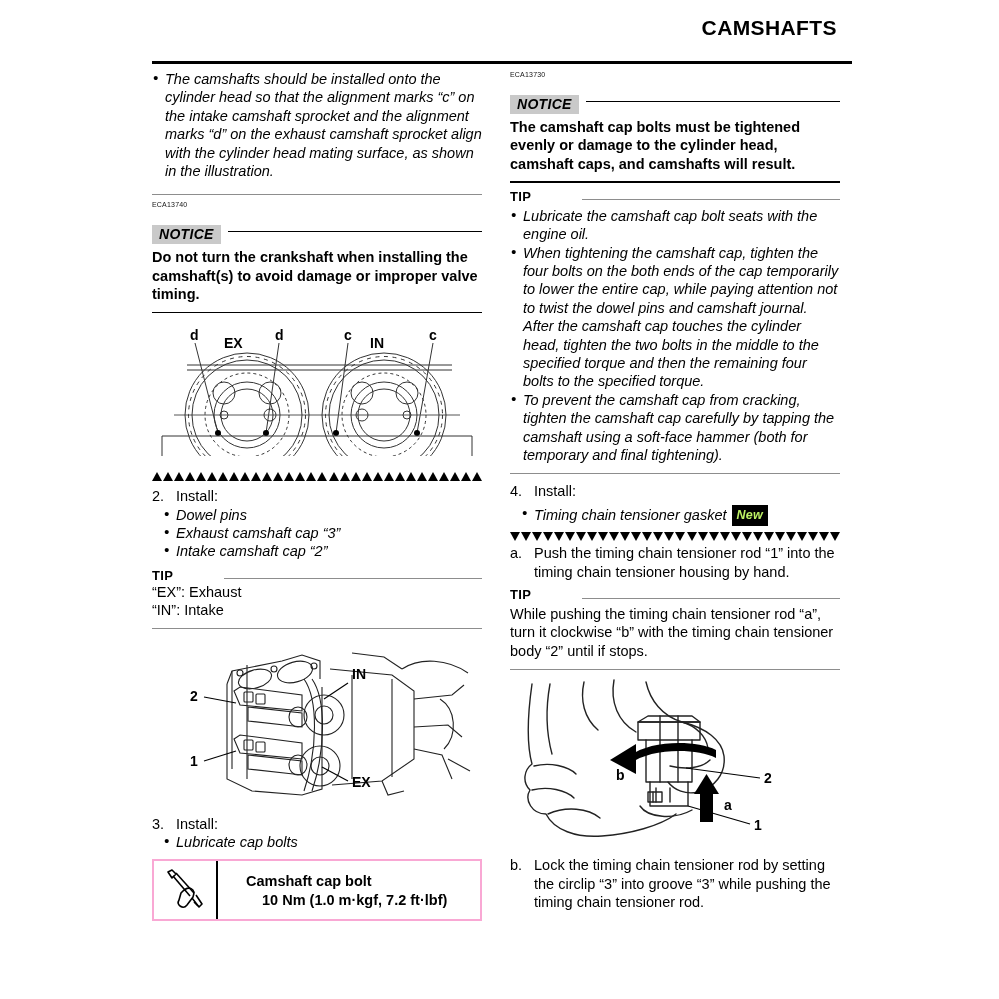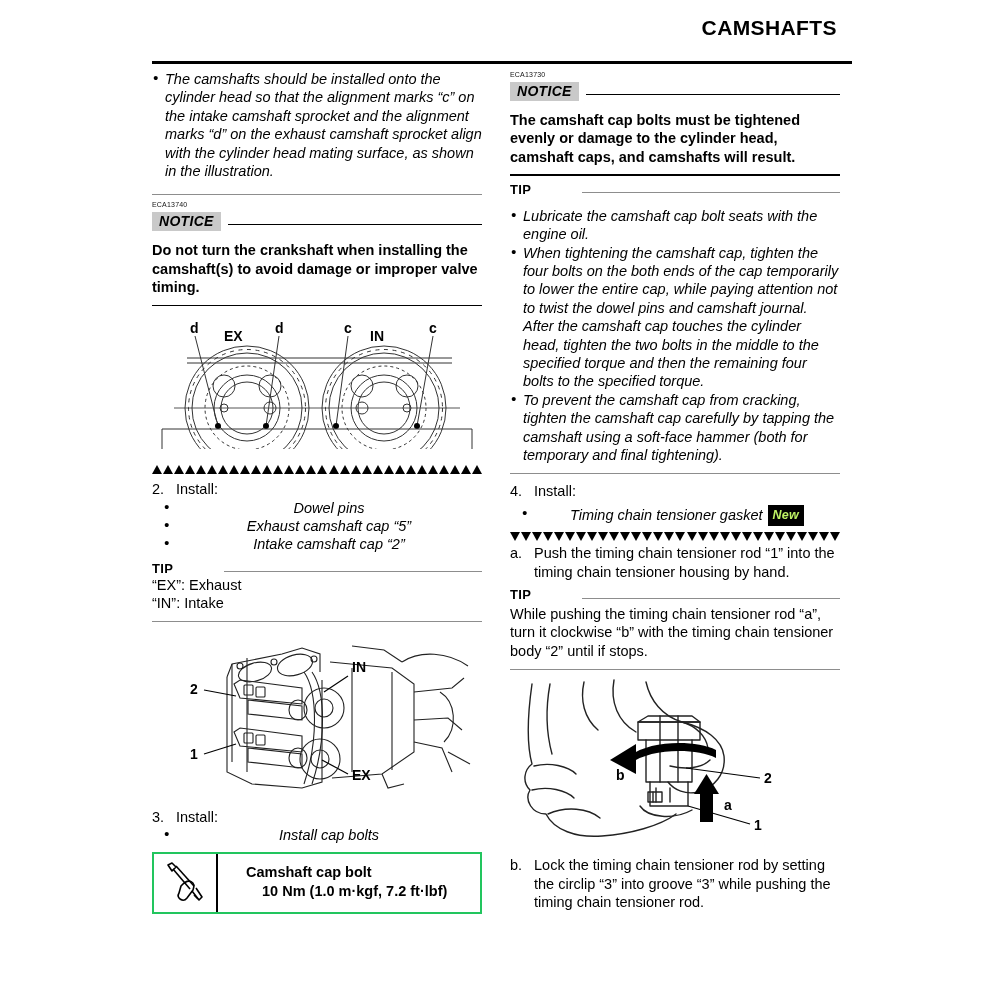--- a/index.html
+++ b/index.html
@@ -31,38 +31,38 @@
   .col-right{left:510px;}
 
   
   .para{font-size:14.5px;line-height:18.4px;}
   .bullet{
     position:relative;padding-left:13px;font-size:14.5px;line-height:18.4px;font-style:italic;
   }
   .bullet:before{
     content:"\2022";position:absolute;left:1px;top:-1px;font-size:15px;
   }
-  .bullet.indent{padding-left:24px;text-align:center;}
+  .bullet.indent{padding-left:24px;}
   .bullet.indent:before{left:12px;}
 
   .numstep{
     position:relative;padding-left:24px;font-size:14.5px;line-height:18.4px;
   }
   .numstep .num{position:absolute;left:0;top:0;}
 
   
   .code{font-size:7px;letter-spacing:.2px;color:#111;line-height:9px;}
-  .notice-row{display:flex;align-items:center;margin-top:3px;}
+  .notice-row{display:flex;margin-top:16px;}
   .notice-badge{
     background:#c9c9c9;color:#000;font-style:italic;font-weight:bold;
     font-size:14px;padding:1px 7px 2px 7px;letter-spacing:.3px;
   }
   .notice-line{flex:1;height:1px;background:#000;margin-left:7px;margin-top:6px;}
   .notice-text{
-    font-size:14.5px;line-height:18.4px;font-weight:bold;margin-top:10px;
+    font-size:14.5px;line-height:18.4px;font-weight:bold;margin-top:4px;
   }
 
   
   .tip-row{display:flex;align-items:center;gap:45px;}
   .tip-label{font-size:13px;font-weight:bold;letter-spacing:.3px;}
   .tip-line{flex:1;height:1px;background:#8d8d8d;margin-left:6px;margin-top:7px;}
 
   .rule-thin{height:1px;background:#8d8d8d;width:100%;}
   .rule-dark{height:1.5px;background:#000;width:100%;}
 
@@ -78,21 +78,21 @@
   }
 
   
   .new-badge{
     display:inline-block;background:#000;color:#bef264;font-weight:bold;
     font-size:12.5px;padding:1px 5px 2px 5px;margin-left:5px;
     vertical-align:1px;letter-spacing:.2px;
   }
 
   
-  .spec-box{display:flex;border:2px solid #22c55e;width:100%;box-sizing:border-box;}
+  .spec-box{display:flex;border:2px solid #f9a8d4;width:100%;box-sizing:border-box;align-items:flex-end;}
   .spec-icon{
     width:62px;border-right:2px solid #000;display:flex;
     align-items:center;justify-content:center;padding:6px 0;
   }
   .spec-text{flex:1;padding:9px 0 9px 28px;font-size:14.5px;font-weight:bold;line-height:19px;}
 
   
   .fig{position:relative;width:100%;}
   .fig svg{display:block;}
   .lbl{font-size:14px;font-weight:bold;}
@@ -224,21 +224,21 @@
         <div class="tri-up"></div>
       <div class="tri-up"></div>
         <div class="tri-up"></div>
     </div>
 
     <div class="numstep" style="margin-top:6px">
       <span class="num">2.</span>
       <span>Install:</span>
     </div>
     <div class="bullet indent">Dowel pins</div>
-    <div class="bullet indent">Exhaust camshaft cap “5”</div>
+    <div class="bullet indent">Exhaust camshaft cap “3”</div>
     <div class="bullet indent">Intake camshaft cap “2”</div>
 
     <div class="tip-row" style="margin-top:7px">
       <div class="tip-label">TIP</div>
       <div class="tip-line"></div>
     </div>
     <div class="para">“EX”: Exhaust</div>
     <div class="para">“IN”: Intake</div>
 
     <div style="height:8px"></div>
@@ -303,21 +303,21 @@
         <text x="38" y="127" font-size="14" font-weight="bold" font-family="Liberation Sans, sans-serif">1</text>
         <text x="200" y="40" font-size="14" font-weight="bold" font-family="Liberation Sans, sans-serif">IN</text>
         <text x="200" y="148" font-size="14" font-weight="bold" font-family="Liberation Sans, sans-serif">EX</text>
       </svg>
     </div>
 
     <div class="numstep" style="margin-top:6px">
       <span class="num">3.</span>
       <span>Install:</span>
     </div>
-    <div class="bullet indent">Install cap bolts</div>
+    <div class="bullet indent">Lubricate cap bolts</div>
 
     <div class="spec-box" style="margin-top:8px">
       <div class="spec-icon">
         <svg width="44" height="46" viewBox="0 0 44 46">
           <g fill="none" stroke="#000" stroke-width="1.6" stroke-linejoin="round">
             <path d="M5 5 L9 3 L13 7 L9 11 Z"></path>
             <path d="M10 9 L27 29"></path>
             <path d="M13 6 L31 26"></path>
             <path d="M18 26 C 26 17, 33 22, 30 30 L24 38 C 20 43, 13 38, 16 33 Z"></path>
             <path d="M29 31 L36 40 L39 37 L33 28"></path>
@@ -341,21 +341,21 @@
     </div>
     <div class="notice-text">The camshaft cap bolts must be tightened evenly or damage to the cylinder head, camshaft caps, and camshafts will result.</div>
 
     <div style="height:8px"></div>
     <div class="rule-dark"></div>
 
     <div class="tip-row" style="margin-top:6px">
       <div class="tip-label">TIP</div>
       <div class="tip-line"></div>
     </div>
-    <div class="bullet" style="margin-top:10px">Lubricate the camshaft cap bolt seats with the engine oil.</div>
+    <div class="bullet" style="margin-top:3px">Lubricate the camshaft cap bolt seats with the engine oil.</div>
     <div class="bullet">When tightening the camshaft cap, tighten the four bolts on the both ends of the cap temporarily to lower the entire cap, while paying attention not to twist the dowel pins and camshaft journal. After the camshaft cap touches the cylinder head, tighten the two bolts in the middle to the specified torque and then the remaining four bolts to the specified torque.</div>
     <div class="bullet">To prevent the camshaft cap from cracking, tighten the camshaft cap carefully by tapping the camshaft using a soft-face hammer (both for temporary and final tightening).</div>
 
     <div style="height:9px"></div>
     <div class="rule-thin"></div>
 
     <div class="numstep" style="margin-top:8px">
       <span class="num">4.</span>
       <span>Install:</span>
     </div>

